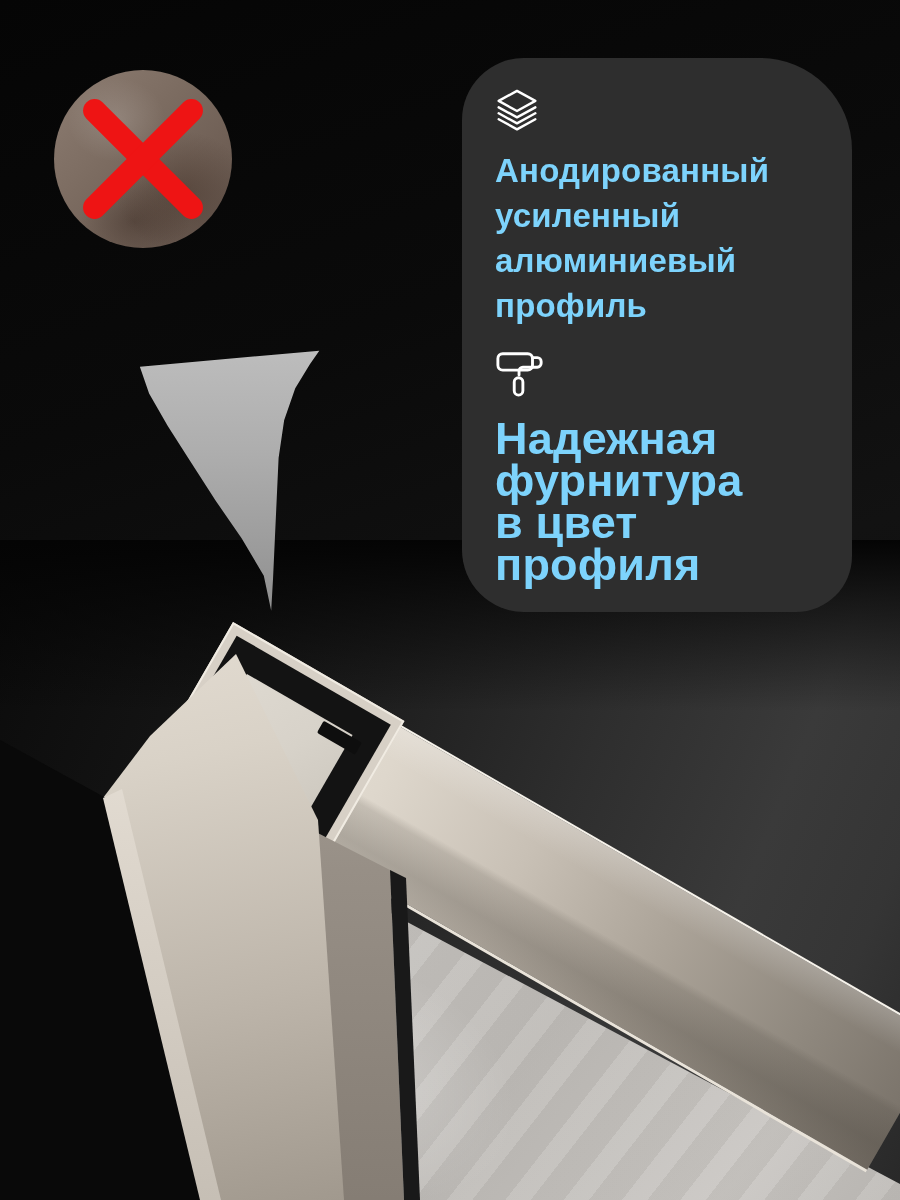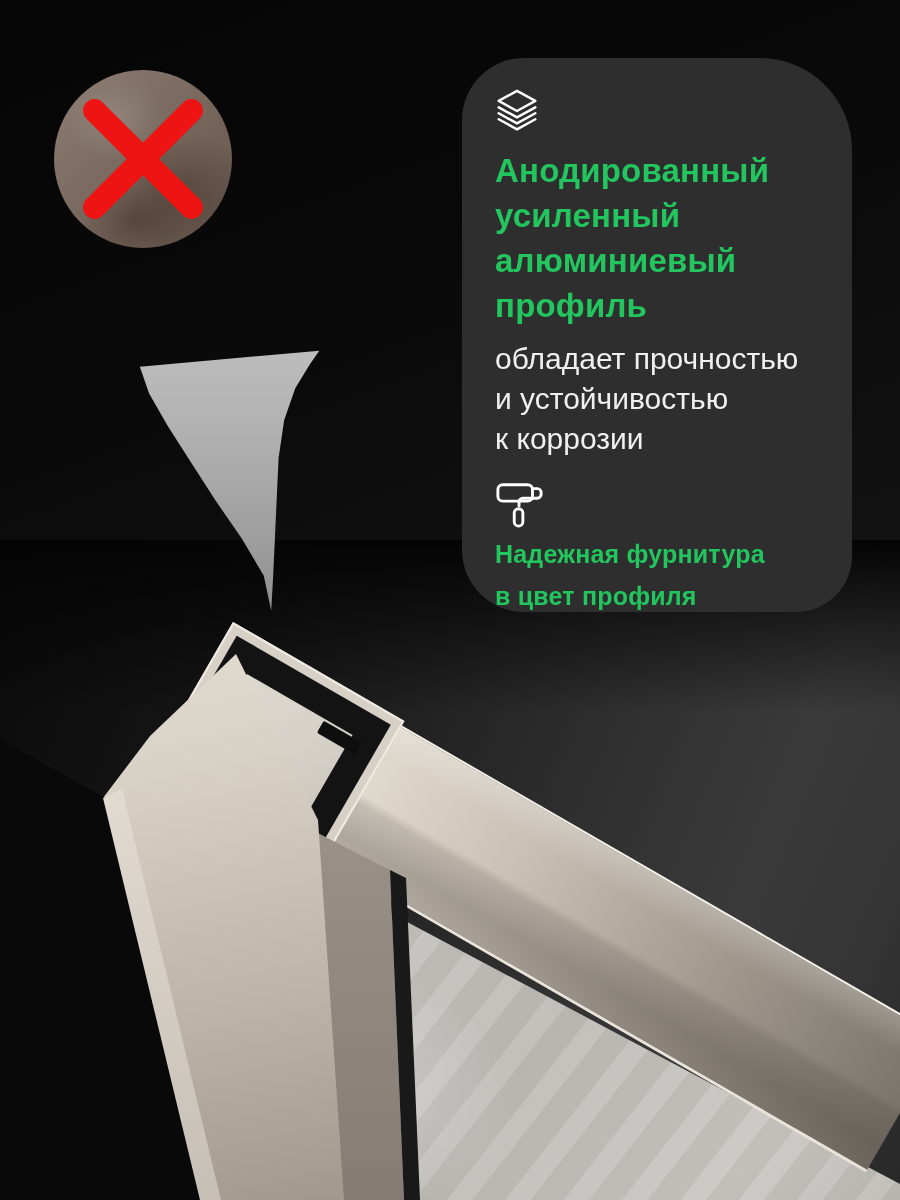--- a/index.html
+++ b/index.html
@@ -79,24 +79,24 @@
     clip-path:polygon(1% 7%,6% 17%,16% 29%,28% 42%,42% 57%,56% 71%,68% 85%,72% 98%,73% 86%,74% 71%,75% 56%,76% 41%,79% 27%,85% 15%,93% 6%,98% 1%);
     background:linear-gradient(180deg,#bdbdbd 0%,#adadad 40%,#9d9d9d 72%,#8e8e8e 100%);
   }
   
   .card{
     position:absolute;left:462px;top:58px;width:390px;height:554px;box-sizing:border-box;
     background:#2e2e2e;border-radius:62px 92px 56px 62px;padding:30px 28px 0 33px;
   }
   .card .icon-svg{display:block;}
   .card .icon-svg path,.card .icon-svg rect{stroke:#ffffff;fill:none;stroke-linecap:round;stroke-linejoin:round;}
-  .feature-title{margin:14px 0 0 0;font-size:33px;line-height:45px;font-weight:700;color:#22c55e;white-space:pre-line;letter-spacing:0.2px;}
+  .feature-title{margin:14px 0 0 0;font-size:33px;line-height:45px;font-weight:700;color:#7dd3fc;white-space:pre-line;letter-spacing:0.2px;}
   .feature-desc{margin:11px 0 0 0;font-size:30px;line-height:40px;font-weight:400;color:#f0f0f0;white-space:pre-line;}
   .roller-wrap{margin-top:18px;}
-  .feature-title.second{margin-top:4px;font-size:25px;line-height:42px;}
+  .feature-title.second{margin-top:20px;font-size:45px;line-height:42px;}
 </style>
 </head>
 <body>
 
 <div class="stage">
 
   <div class="photo-area">
     <div class="glass"></div>
     <div class="bar-top"></div>
     <div class="frame">
@@ -125,23 +125,20 @@
     <svg class="icon-svg" width="44" height="46" viewBox="0 0 48 50">
       <path stroke-width="2.6" d="M24 3 L44 14 L24 25 L4 14 Z"></path>
       <path stroke-width="2.6" d="M4 21 L24 32 L44 21"></path>
       <path stroke-width="2.6" d="M4 27.5 L24 38.5 L44 27.5"></path>
       <path stroke-width="2.6" d="M4 34 L24 45 L44 34"></path>
     </svg>
     <h2 class="feature-title">Анодированный
 усиленный
 алюминиевый
 профиль</h2>
-    <p class="feature-desc">обладает прочностью
-и устойчивостью
-к коррозии</p>
     <div class="roller-wrap">
       <svg class="icon-svg" width="50" height="52" viewBox="0 0 52 52">
         <rect stroke-width="3" x="3" y="7" width="36" height="17" rx="5"></rect>
         <path stroke-width="3" d="M39 11 h5 a4 4 0 0 1 4 4 v2 a4 4 0 0 1 -4 4 H29 a4 4 0 0 0 -4 4 v4"></path>
         <rect stroke-width="3" x="20" y="32" width="9" height="18" rx="4.5"></rect>
       </svg>
     </div>
     <h2 class="feature-title second">Надежная фурнитура
 в цвет профиля</h2>
   </div>

